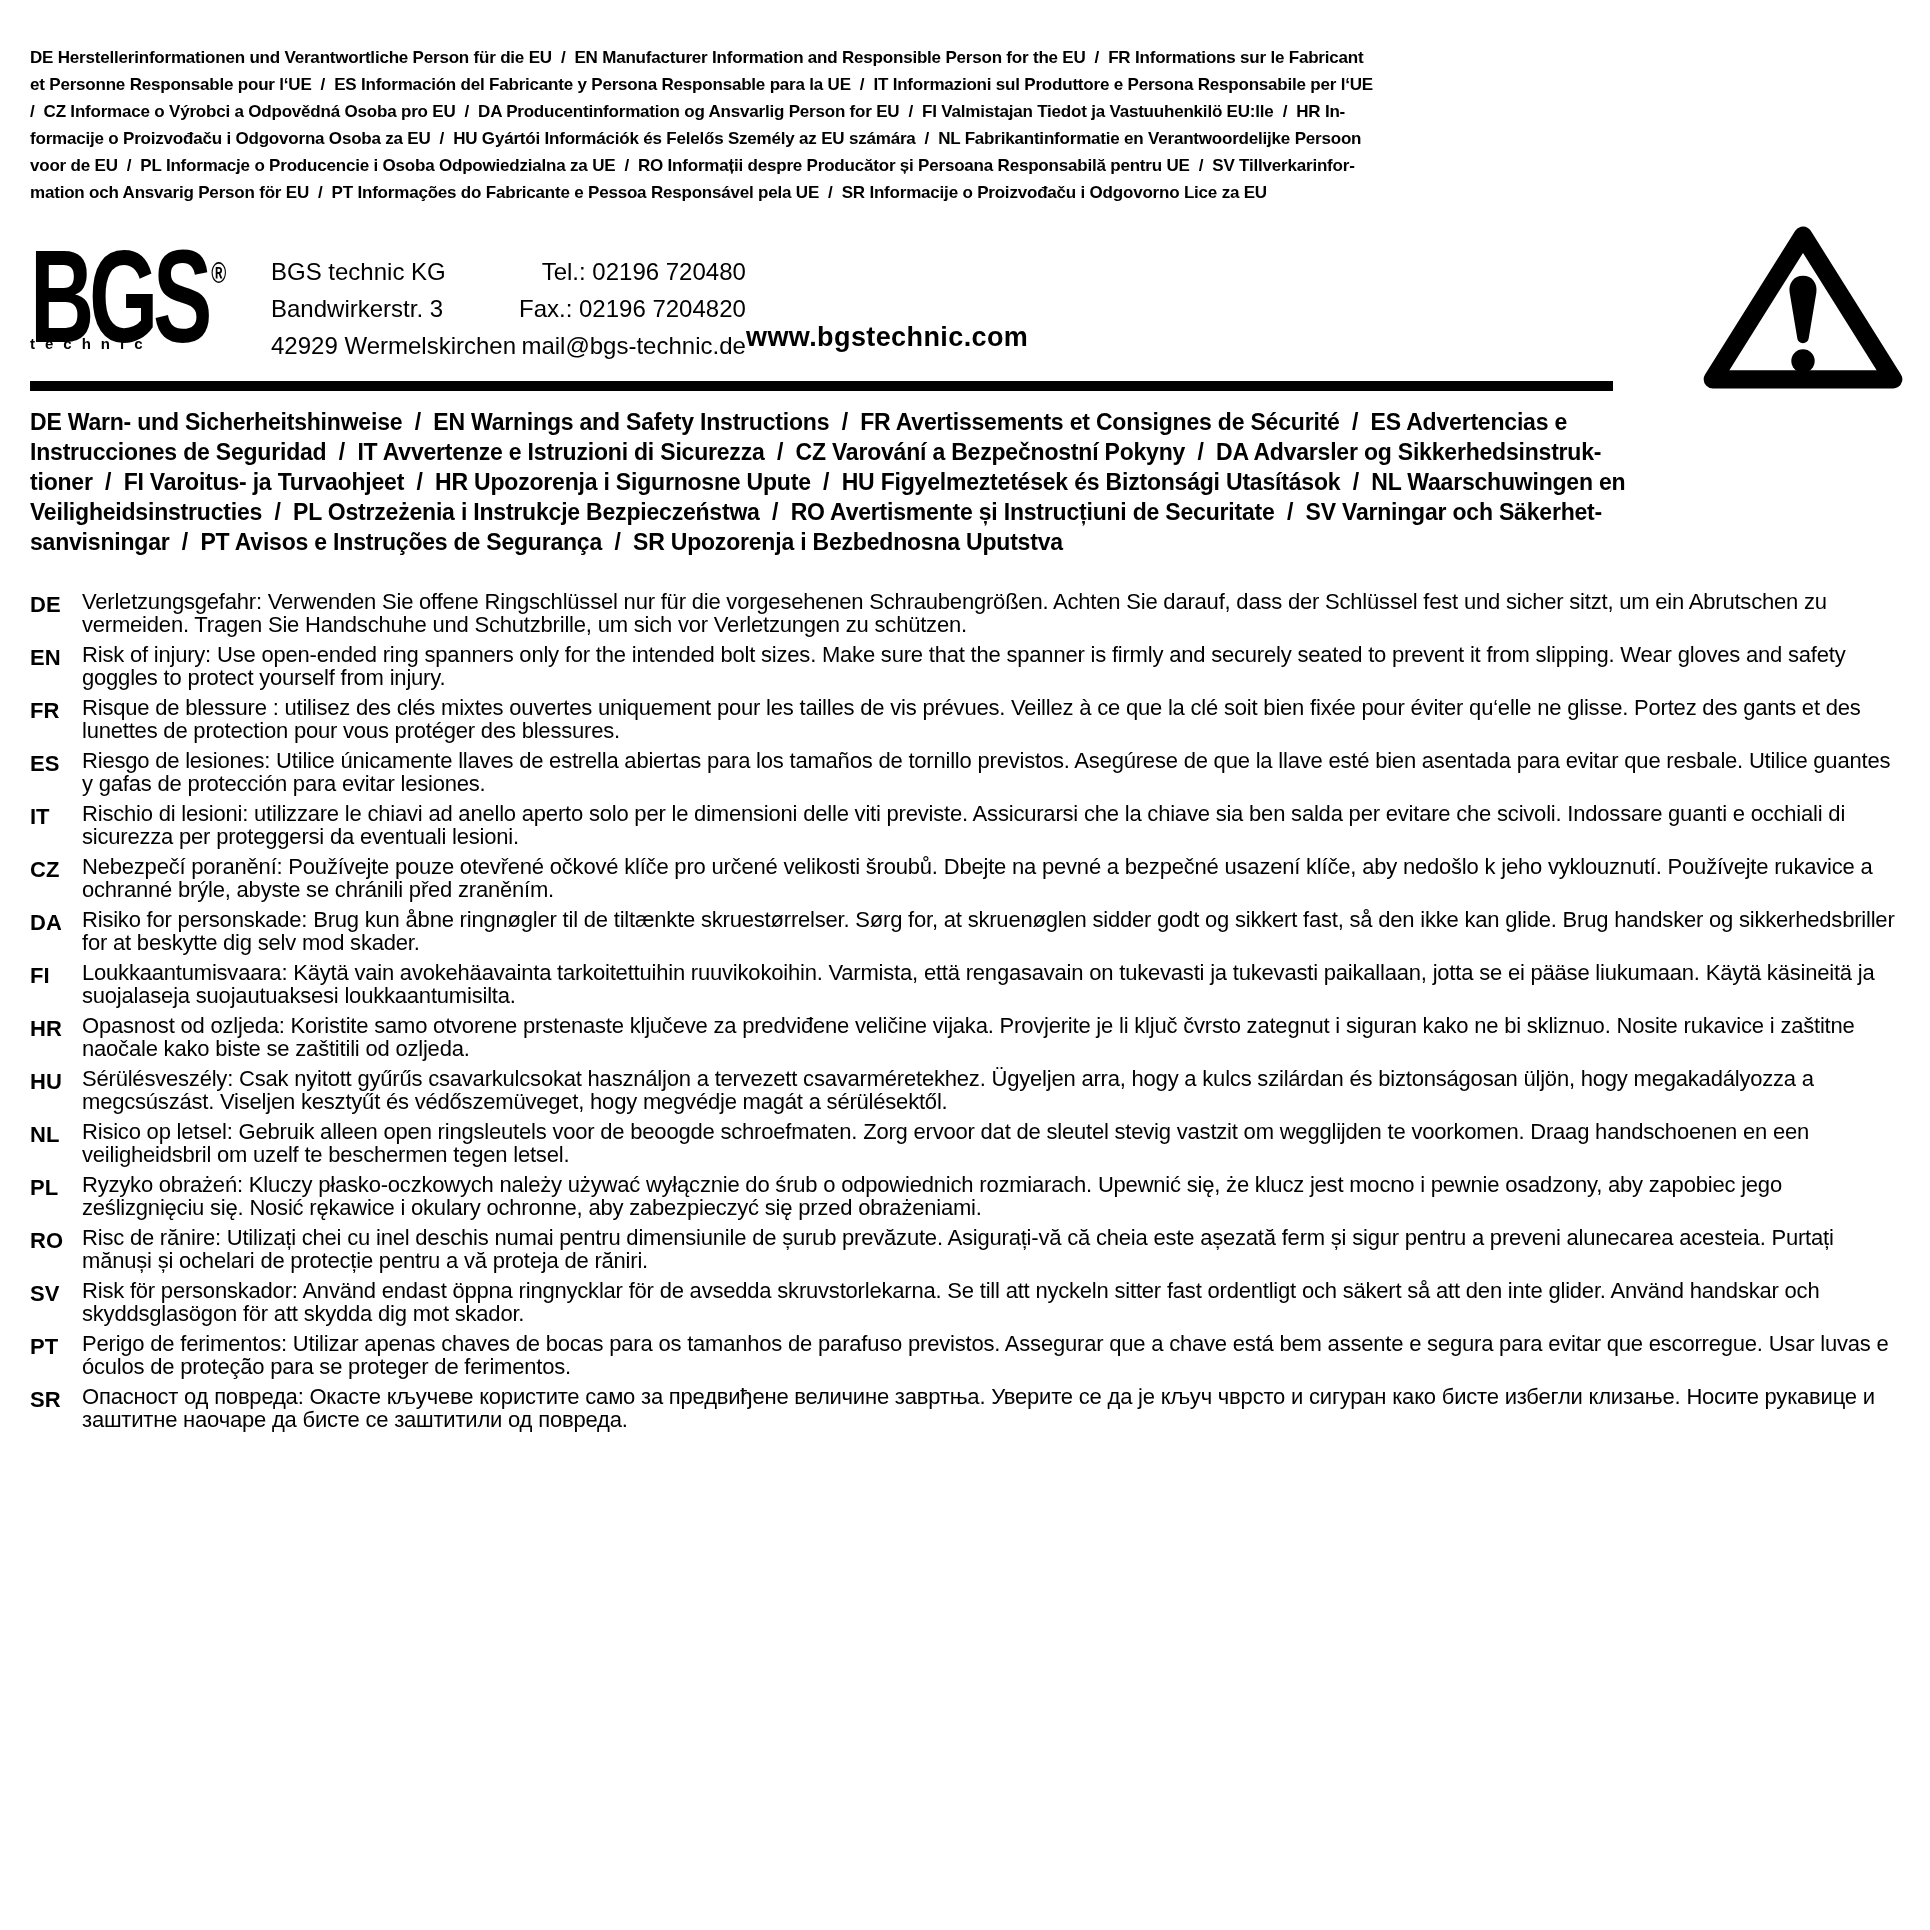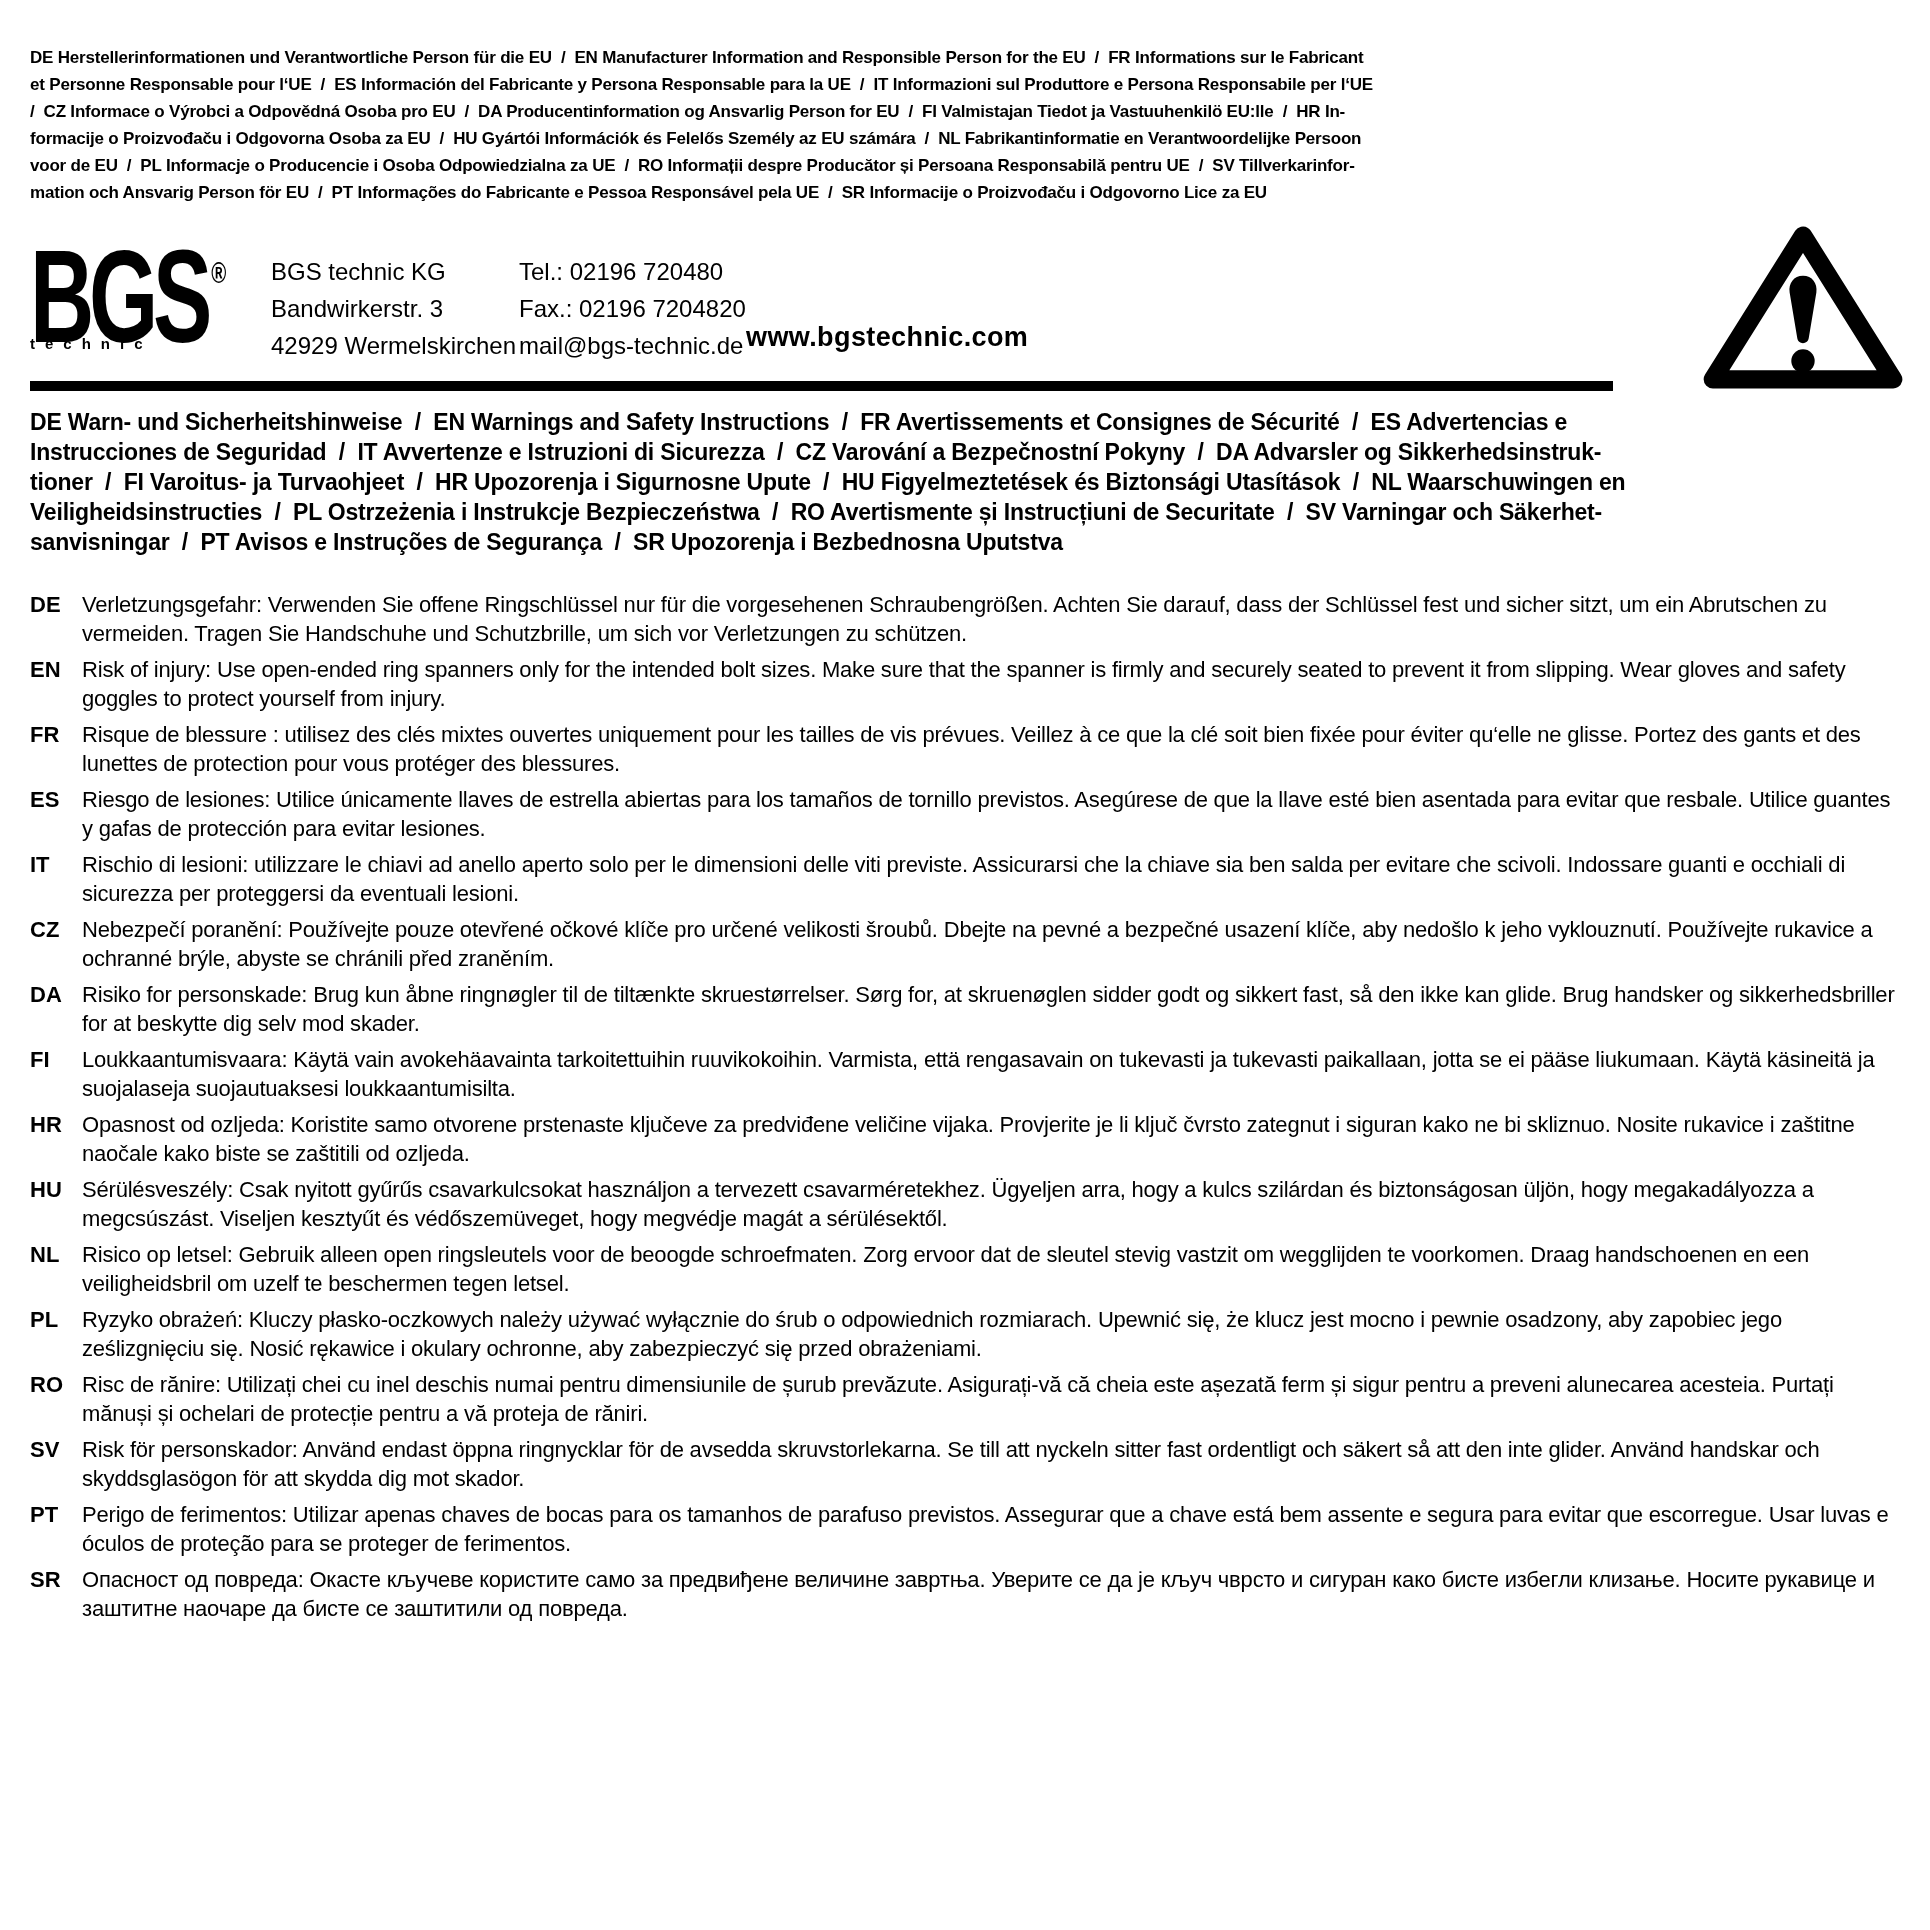--- a/index.html
+++ b/index.html
@@ -18,32 +18,32 @@
   .logo { position: absolute; left: 0; top: 1.6px; }
   .logo-main {
     font-weight: bold; font-size: 131px; line-height: 98px;
     letter-spacing: -7.8px; transform: scaleX(0.68); transform-origin: 0 0;
     white-space: nowrap;
   }
   .logo-main sup { font-size: 30px; letter-spacing: 0; vertical-align: 59px; margin-left: 6.2px; }
   .logo-sub { font-weight: bold; font-size: 15px; letter-spacing: 10px; margin-top: -11px; white-space: nowrap; }
   .address, .contact { position: absolute; top: 31px; font-size: 24px; line-height: 37px; }
   .address { left: 241px; }
-  .contact { left: 489px; }
+  .contact { left: 489px; text-align: right; }
   .website { position: absolute; left: 716px; top: 100px; font-size: 27px; font-weight: bold; letter-spacing: 0.4px; }
   .rule { height: 10px; background: #000; width: 1583px; margin-top: 17px; }
   .warning-triangle { position: absolute; top: 224px; right: 25px; width: 204px; height: 167px; }
   .safety {
     font-weight: bold; font-size: 23px; line-height: 30px;
     margin-top: 16px; white-space: pre; letter-spacing: -0.2px;
   }
   .warnings { margin-top: 33px; }
   .row { display: flex; margin-bottom: 7px; }
   .code { width: 52px; flex: none; font-weight: bold; font-size: 22px; line-height: 29px; }
-  .text { flex: 1; font-size: 22px; line-height: 29px; letter-spacing: -0.2px; }
+  .text { flex: 1; font-size: 22px; line-height: 23px; letter-spacing: -0.2px; }
 </style>
 </head>
 <body>
 
 <div class="page">
 
   <div class="intro">DE Herstellerinformationen und Verantwortliche Person für die EU  /  EN Manufacturer Information and Responsible Person for the EU  /  FR Informations sur le Fabricant
 et Personne Responsable pour l‘UE  /  ES Información del Fabricante y Persona Responsable para la UE  /  IT Informazioni sul Produttore e Persona Responsabile per l‘UE
 /  CZ Informace o Výrobci a Odpovědná Osoba pro EU  /  DA Producentinformation og Ansvarlig Person for EU  /  FI Valmistajan Tiedot ja Vastuuhenkilö EU:lle  /  HR In-
 formacije o Proizvođaču i Odgovorna Osoba za EU  /  HU Gyártói Információk és Felelős Személy az EU számára  /  NL Fabrikantinformatie en Verantwoordelijke Persoon

